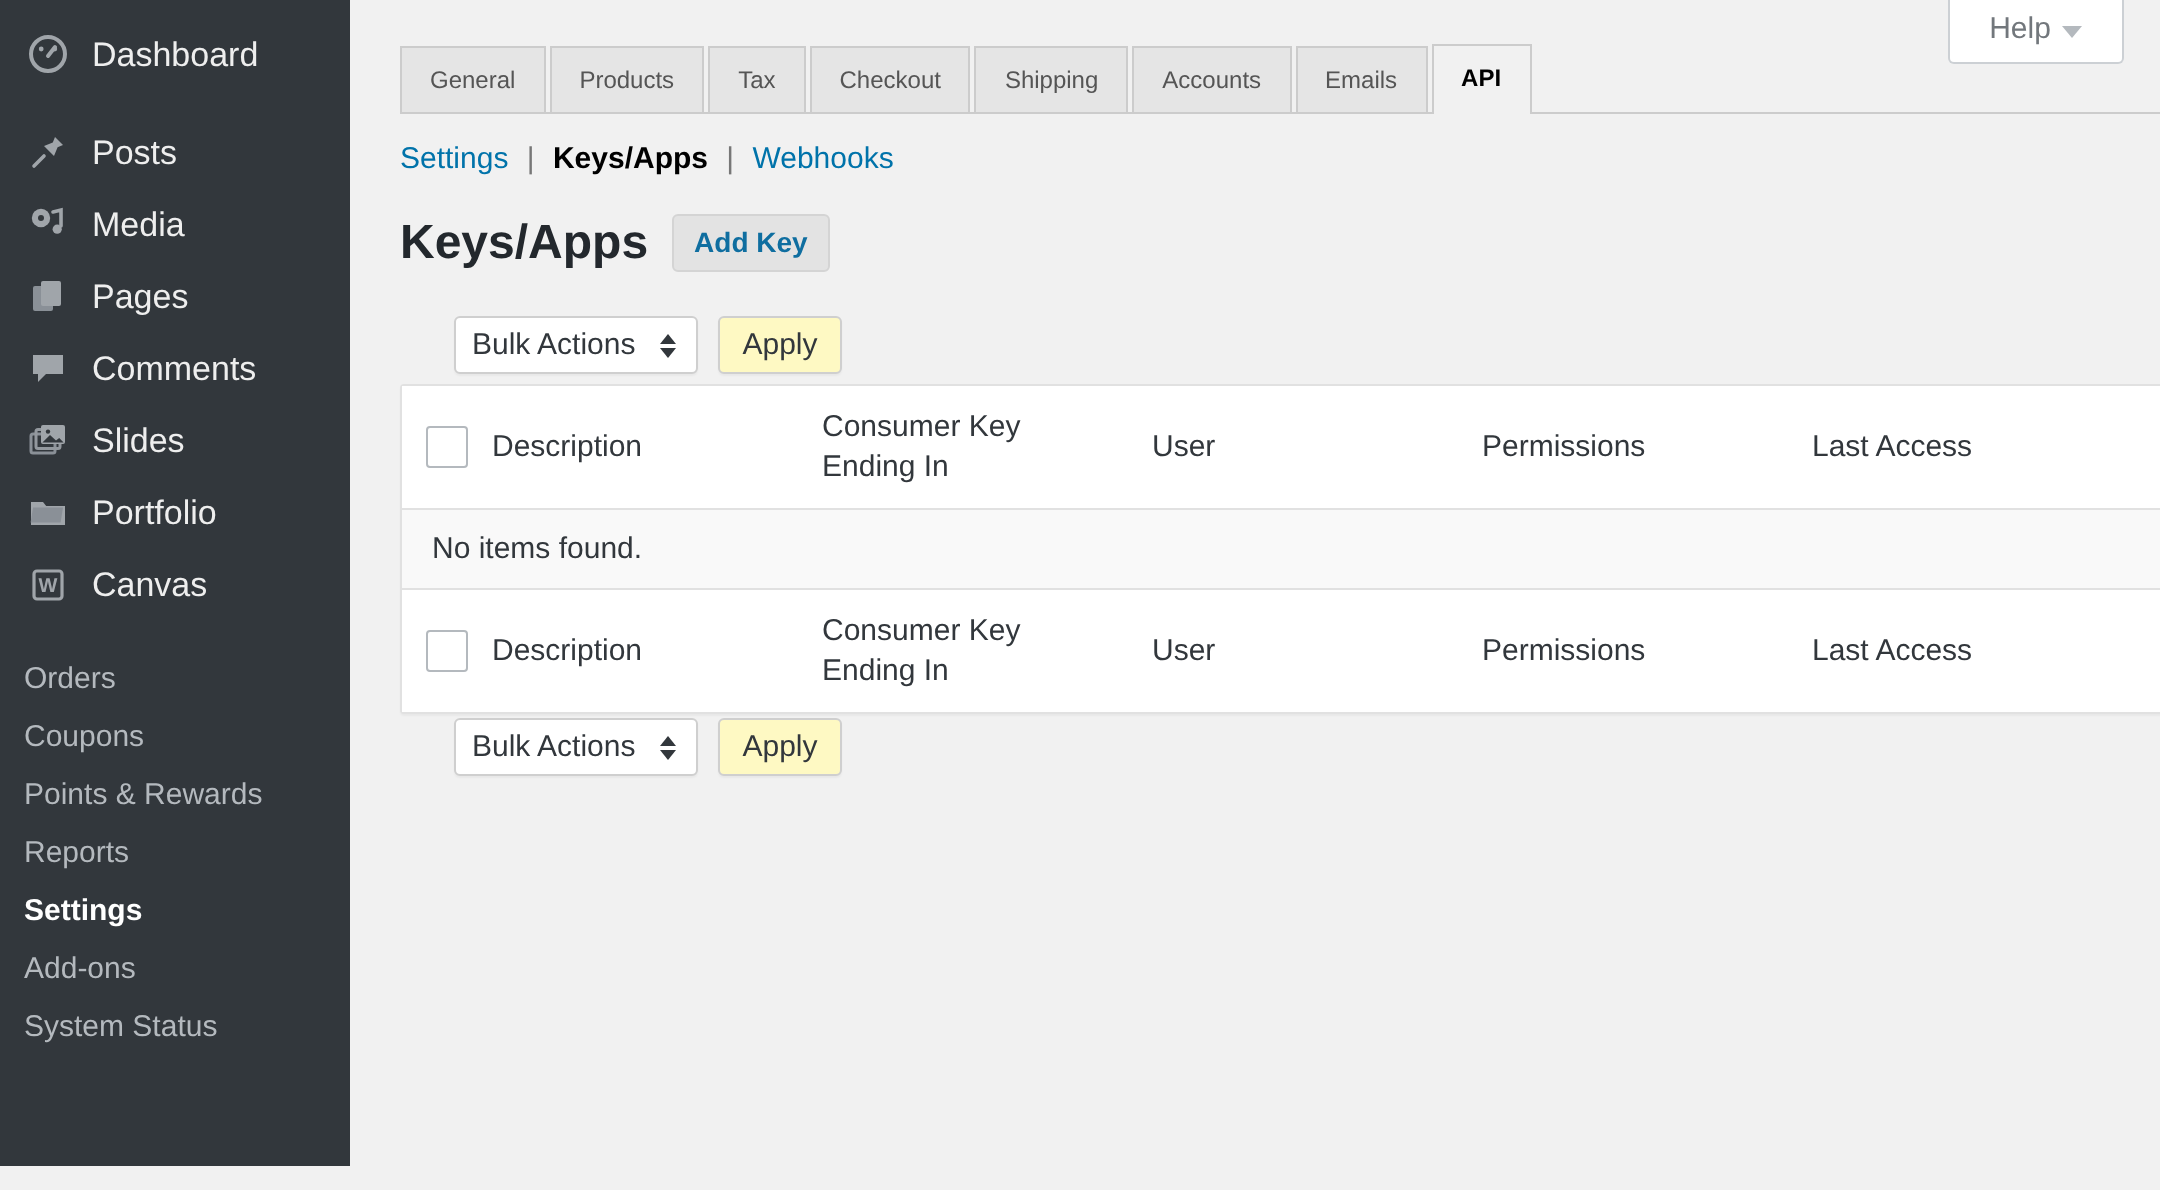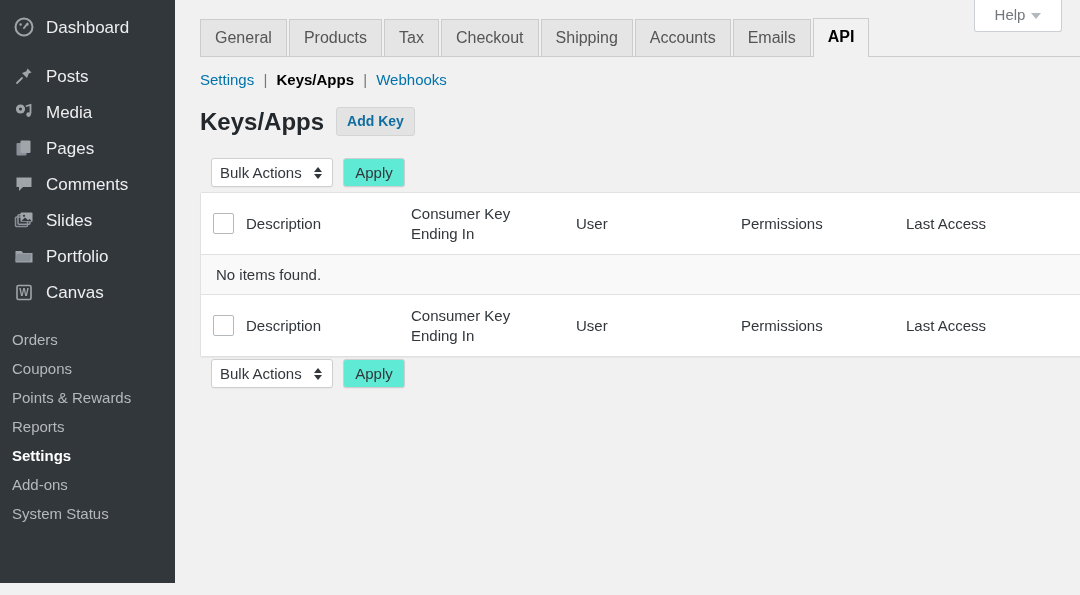--- a/index.html
+++ b/index.html
@@ -115,21 +115,21 @@
   #tabbar {
     position: absolute; left: 25px; top: 16px;
     height: 41px;
     display: flex; align-items: flex-end;
   }
   .tab {
     background: #e5e5e5;
     border: 1px solid #ccc;
     border-bottom: none;
     color: #555555;
-    font-size: 16px;
+    font-size: 12px;
     line-height: 1;
     padding: 10px 14px 11px 14px;
     margin-right: 2px;
     cursor: pointer;
     white-space: nowrap;
     position: relative;
   }
   .tab.active {
     background: #f1f1f1;
     color: #000000;
@@ -170,21 +170,21 @@
     background: #e3e3e3;
     border: 1px solid #d4d4d4;
     border-radius: 3px;
     color: #0f6ea0;
     font-size: 14px; font-weight: 700;
     padding: 5px 10px 6px 10px;
     cursor: pointer;
   }
 
   
-  .bulkbar { position: absolute; left: 9px; display: flex; align-items: center; padding-left: 27px; }
+  .bulkbar { position: absolute; left: 25px; display: flex; align-items: center; padding-left: 27px; }
   #bulkbar-top { top: 158px; }
   #bulkbar-bottom { top: 359px; }
   .bulk-select {
     position: relative;
     width: 122px; height: 29px;
     background: #ffffff;
     border: 1px solid #cfcfcf;
     border-radius: 3px;
     display: flex; align-items: center;
     padding-left: 8px;
@@ -203,21 +203,21 @@
     display: block;
     width: 0; height: 0;
     border-left: 4px solid transparent;
     border-right: 4px solid transparent;
   }
   .bulk-select .stepper i.up { border-bottom: 5px solid #32373c; margin-bottom: 2px; }
   .bulk-select .stepper i.dn { border-top: 5px solid #32373c; }
   .apply-btn {
     margin-left: 10px;
     width: 62px; height: 29px;
-    background: #5eead4;
+    background: #fef9c3;
     border: 1px solid #cfcfcf;
     border-radius: 3px;
     color: #32373c;
     font-size: 15px;
     display: flex; align-items: center; justify-content: center;
     cursor: pointer;
     box-shadow: 0 1px 1px rgba(0,0,0,0.04);
   }
 
   

